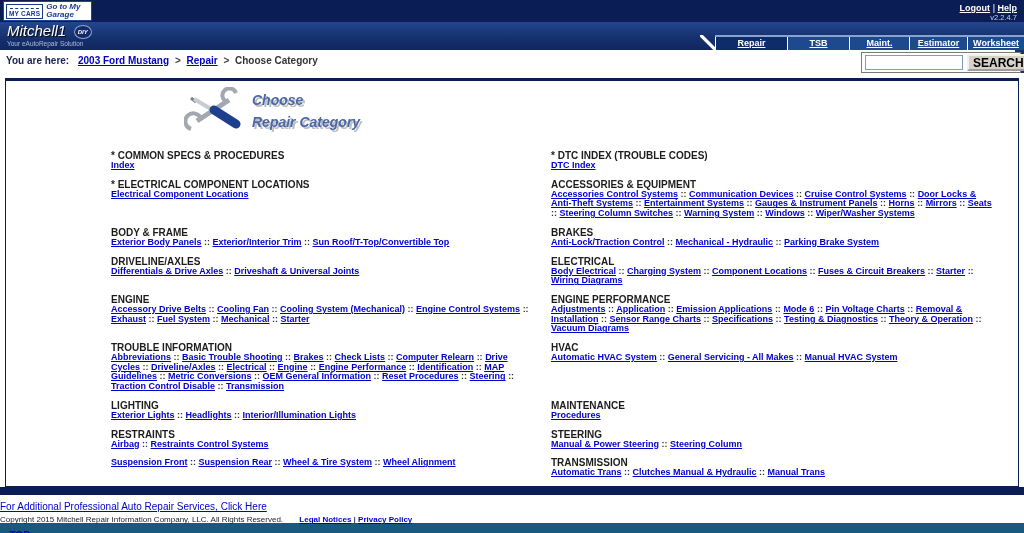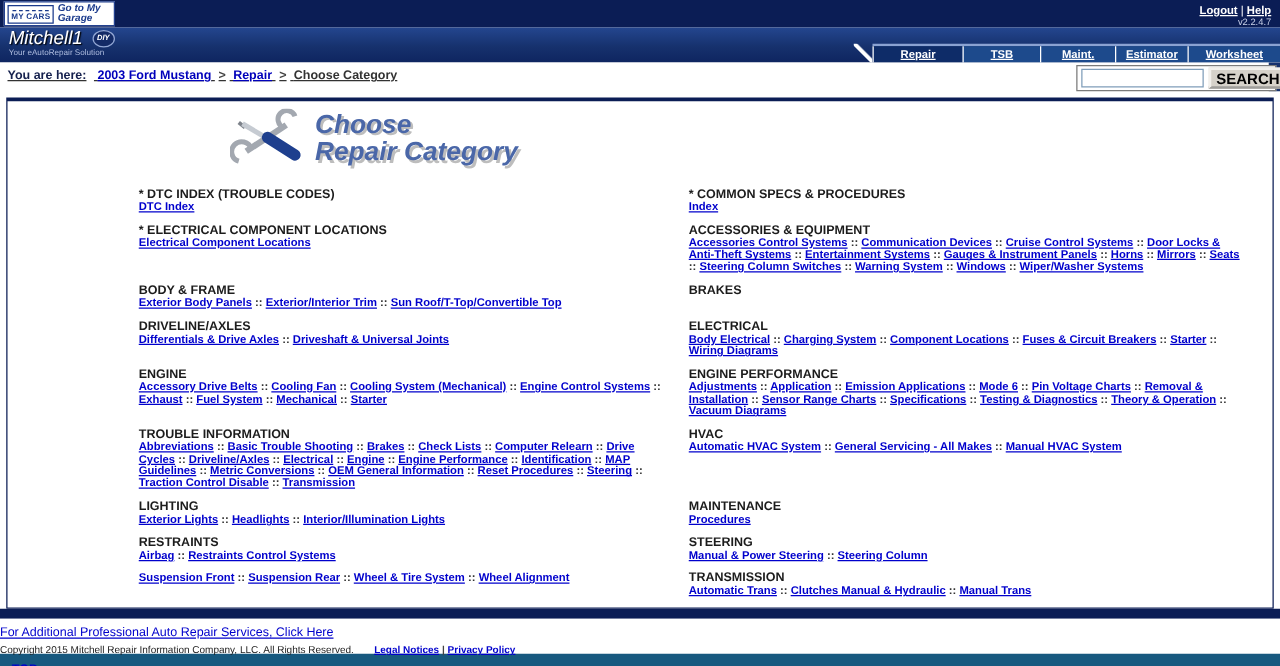--- a/index.html
+++ b/index.html
@@ -56,21 +56,21 @@
   #tab-bar { display: flex; border-top: 2px solid #8aa2d2; }
   .tab {
     display: block; color: #fff; font-size: 9px; font-weight: bold;
     text-align: center; line-height: 12px; background: #1d4a8c;
     border-left: 1px solid #fff; text-decoration: underline; height: 13px;
   }
   .tab.active { background: #0e2c68; }
 
   
   #crumb-row { height: 25px; background: #fff; position: relative; font-size: 10px; color: #333; }
-  #crumb { position: absolute; left: 6px; top: 5px; white-space: nowrap; text-decoration: underline; }
+  #crumb { position: absolute; left: 6px; top: 5px; white-space: nowrap; }
   #crumb-prefix { font-weight: bold; color: #16214e; margin-right: 6px; }
   .crumb-link { color: #0000bb; font-weight: bold; }
   .crumb-sep { color: #444; font-weight: bold; margin: 0 3px; }
   #crumb-current { font-weight: bold; color: #333; }
   #corner-navy { position: absolute; right: 0; top: 0; width: 9px; height: 23px; background: #16316d; }
   #search-panel {
     position: absolute; right: 3px; top: 2px; width: 160px; height: 21px;
     border: 1px solid #7a7a7a; background: #fff;
     display: flex; align-items: center; padding: 0 3px;
   }
@@ -81,21 +81,21 @@
   }
 
   
   #main-box {
     margin: 3px 5px 0 5px; height: 409px; background: #fff; position: relative;
     border: 1px solid #0b1d55; border-top: 3px solid #0b1d55;
   }
   #page-header { position: absolute; left: 178px; top: 6px; display: flex; align-items: flex-start; }
   #title-block {
     margin-left: 10px; margin-top: 2px;
-    font-style: italic; font-weight: bold; font-size: 21px; line-height: 22px;
+    font-style: italic; font-weight: bold; font-size: 14px; line-height: 22px;
     color: #4a67a8; text-shadow: 2px 2px 0 #bdbdbd;
   }
   #category-grid {
     position: absolute; left: 105px; top: 70px;
     display: grid; grid-template-columns: 440px 460px;
   }
   .cat-cell { margin-bottom: 9px; padding-right: 16px; }
   .cat-title { font-size: 10px; font-weight: bold; color: #1c1c1c; line-height: 10px; }
   .cat-links { font-size: 9px; font-weight: bold; line-height: 9.7px; color: #333; }
   .cat-link { color: #0000cc; }
@@ -138,21 +138,21 @@
     <span id="diy-badge">DIY</span>
     <span id="brand-tagline">Your eAutoRepair Solution</span>
   </div>
   <div id="tab-strip">
     <div id="tab-slash"></div>
     <div id="tab-bar">
         <a class="tab active" style="width: 72px;">Repair</a>
         <a class="tab" style="width: 62px;">TSB</a>
         <a class="tab" style="width: 60px; text-align: center;">Maint.</a>
         <a class="tab" style="width: 58px;">Estimator</a>
-        <a class="tab" style="width: 74px;">Worksheet</a>
+        <a class="tab" style="width: 57px;">Worksheet</a>
       </div>
   </div>
 </div>
 
 <div id="crumb-row">
   <div id="crumb">
     <span id="crumb-prefix">You are here:</span>
     <a class="crumb-link">2003 Ford Mustang</a>
     <span class="crumb-sep">&gt;</span>
     <a class="crumb-link">Repair</a>
@@ -178,41 +178,42 @@
       <path d="M10 12 L32 25" stroke="#c6cbd2" stroke-width="4"></path>
       <path d="M30 23 L52 37" stroke="#1e3f8e" stroke-width="9" stroke-linecap="round"></path>
     </svg>
     <div id="title-block">
       <div>Choose</div>
       <div>Repair Category</div>
     </div>
   </div>
   <div id="category-grid">
       <div class="cat-cell">
+        <div class="cat-title">* COMMON SPECS &amp; PROCEDURES</div>
+        <div class="cat-links"><a class="cat-link">Index</a></div>
+      </div>
+      <div class="cat-cell">
         <div class="cat-title">* DTC INDEX (TROUBLE CODES)</div>
         <div class="cat-links"><a class="cat-link">DTC Index</a></div>
       </div>
       <div class="cat-cell">
-        <div class="cat-title">* COMMON SPECS &amp; PROCEDURES</div>
-        <div class="cat-links"><a class="cat-link">Index</a></div>
-      </div>
-      <div class="cat-cell">
         <div class="cat-title">* ELECTRICAL COMPONENT LOCATIONS</div>
         <div class="cat-links"><a class="cat-link">Electrical Component Locations</a></div>
       </div>
       <div class="cat-cell">
         <div class="cat-title">ACCESSORIES &amp; EQUIPMENT</div>
         <div class="cat-links"><a class="cat-link">Accessories Control Systems</a><span class="sep"> :: </span><a class="cat-link">Communication Devices</a><span class="sep"> :: </span><a class="cat-link">Cruise Control Systems</a><span class="sep"> :: </span><a class="cat-link">Door Locks &amp; Anti-Theft Systems</a><span class="sep"> :: </span><a class="cat-link">Entertainment Systems</a><span class="sep"> :: </span><a class="cat-link">Gauges &amp; Instrument Panels</a><span class="sep"> :: </span><a class="cat-link">Horns</a><span class="sep"> :: </span><a class="cat-link">Mirrors</a><span class="sep"> :: </span><a class="cat-link">Seats</a><span class="sep"> :: </span><a class="cat-link">Steering Column Switches</a><span class="sep"> :: </span><a class="cat-link">Warning System</a><span class="sep"> :: </span><a class="cat-link">Windows</a><span class="sep"> :: </span><a class="cat-link">Wiper/Washer Systems</a></div>
       </div>
       <div class="cat-cell">
         <div class="cat-title">BODY &amp; FRAME</div>
         <div class="cat-links"><a class="cat-link">Exterior Body Panels</a><span class="sep"> :: </span><a class="cat-link">Exterior/Interior Trim</a><span class="sep"> :: </span><a class="cat-link">Sun Roof/T-Top/Convertible Top</a></div>
       </div>
       <div class="cat-cell">
         <div class="cat-title">BRAKES</div>
+        <div class="cat-links"><a class="cat-link">Anti-Lock/Traction Control</a><span class="sep"> :: </span><a class="cat-link">Mechanical - Hydraulic</a><span class="sep"> :: </span><a class="cat-link">Parking Brake System</a></div>
       </div>
       <div class="cat-cell">
         <div class="cat-title">DRIVELINE/AXLES</div>
         <div class="cat-links"><a class="cat-link">Differentials &amp; Drive Axles</a><span class="sep"> :: </span><a class="cat-link">Driveshaft &amp; Universal Joints</a></div>
       </div>
       <div class="cat-cell">
         <div class="cat-title">ELECTRICAL</div>
         <div class="cat-links"><a class="cat-link">Body Electrical</a><span class="sep"> :: </span><a class="cat-link">Charging System</a><span class="sep"> :: </span><a class="cat-link">Component Locations</a><span class="sep"> :: </span><a class="cat-link">Fuses &amp; Circuit Breakers</a><span class="sep"> :: </span><a class="cat-link">Starter</a><span class="sep"> :: </span><a class="cat-link">Wiring Diagrams</a></div>
       </div>
       <div class="cat-cell">

